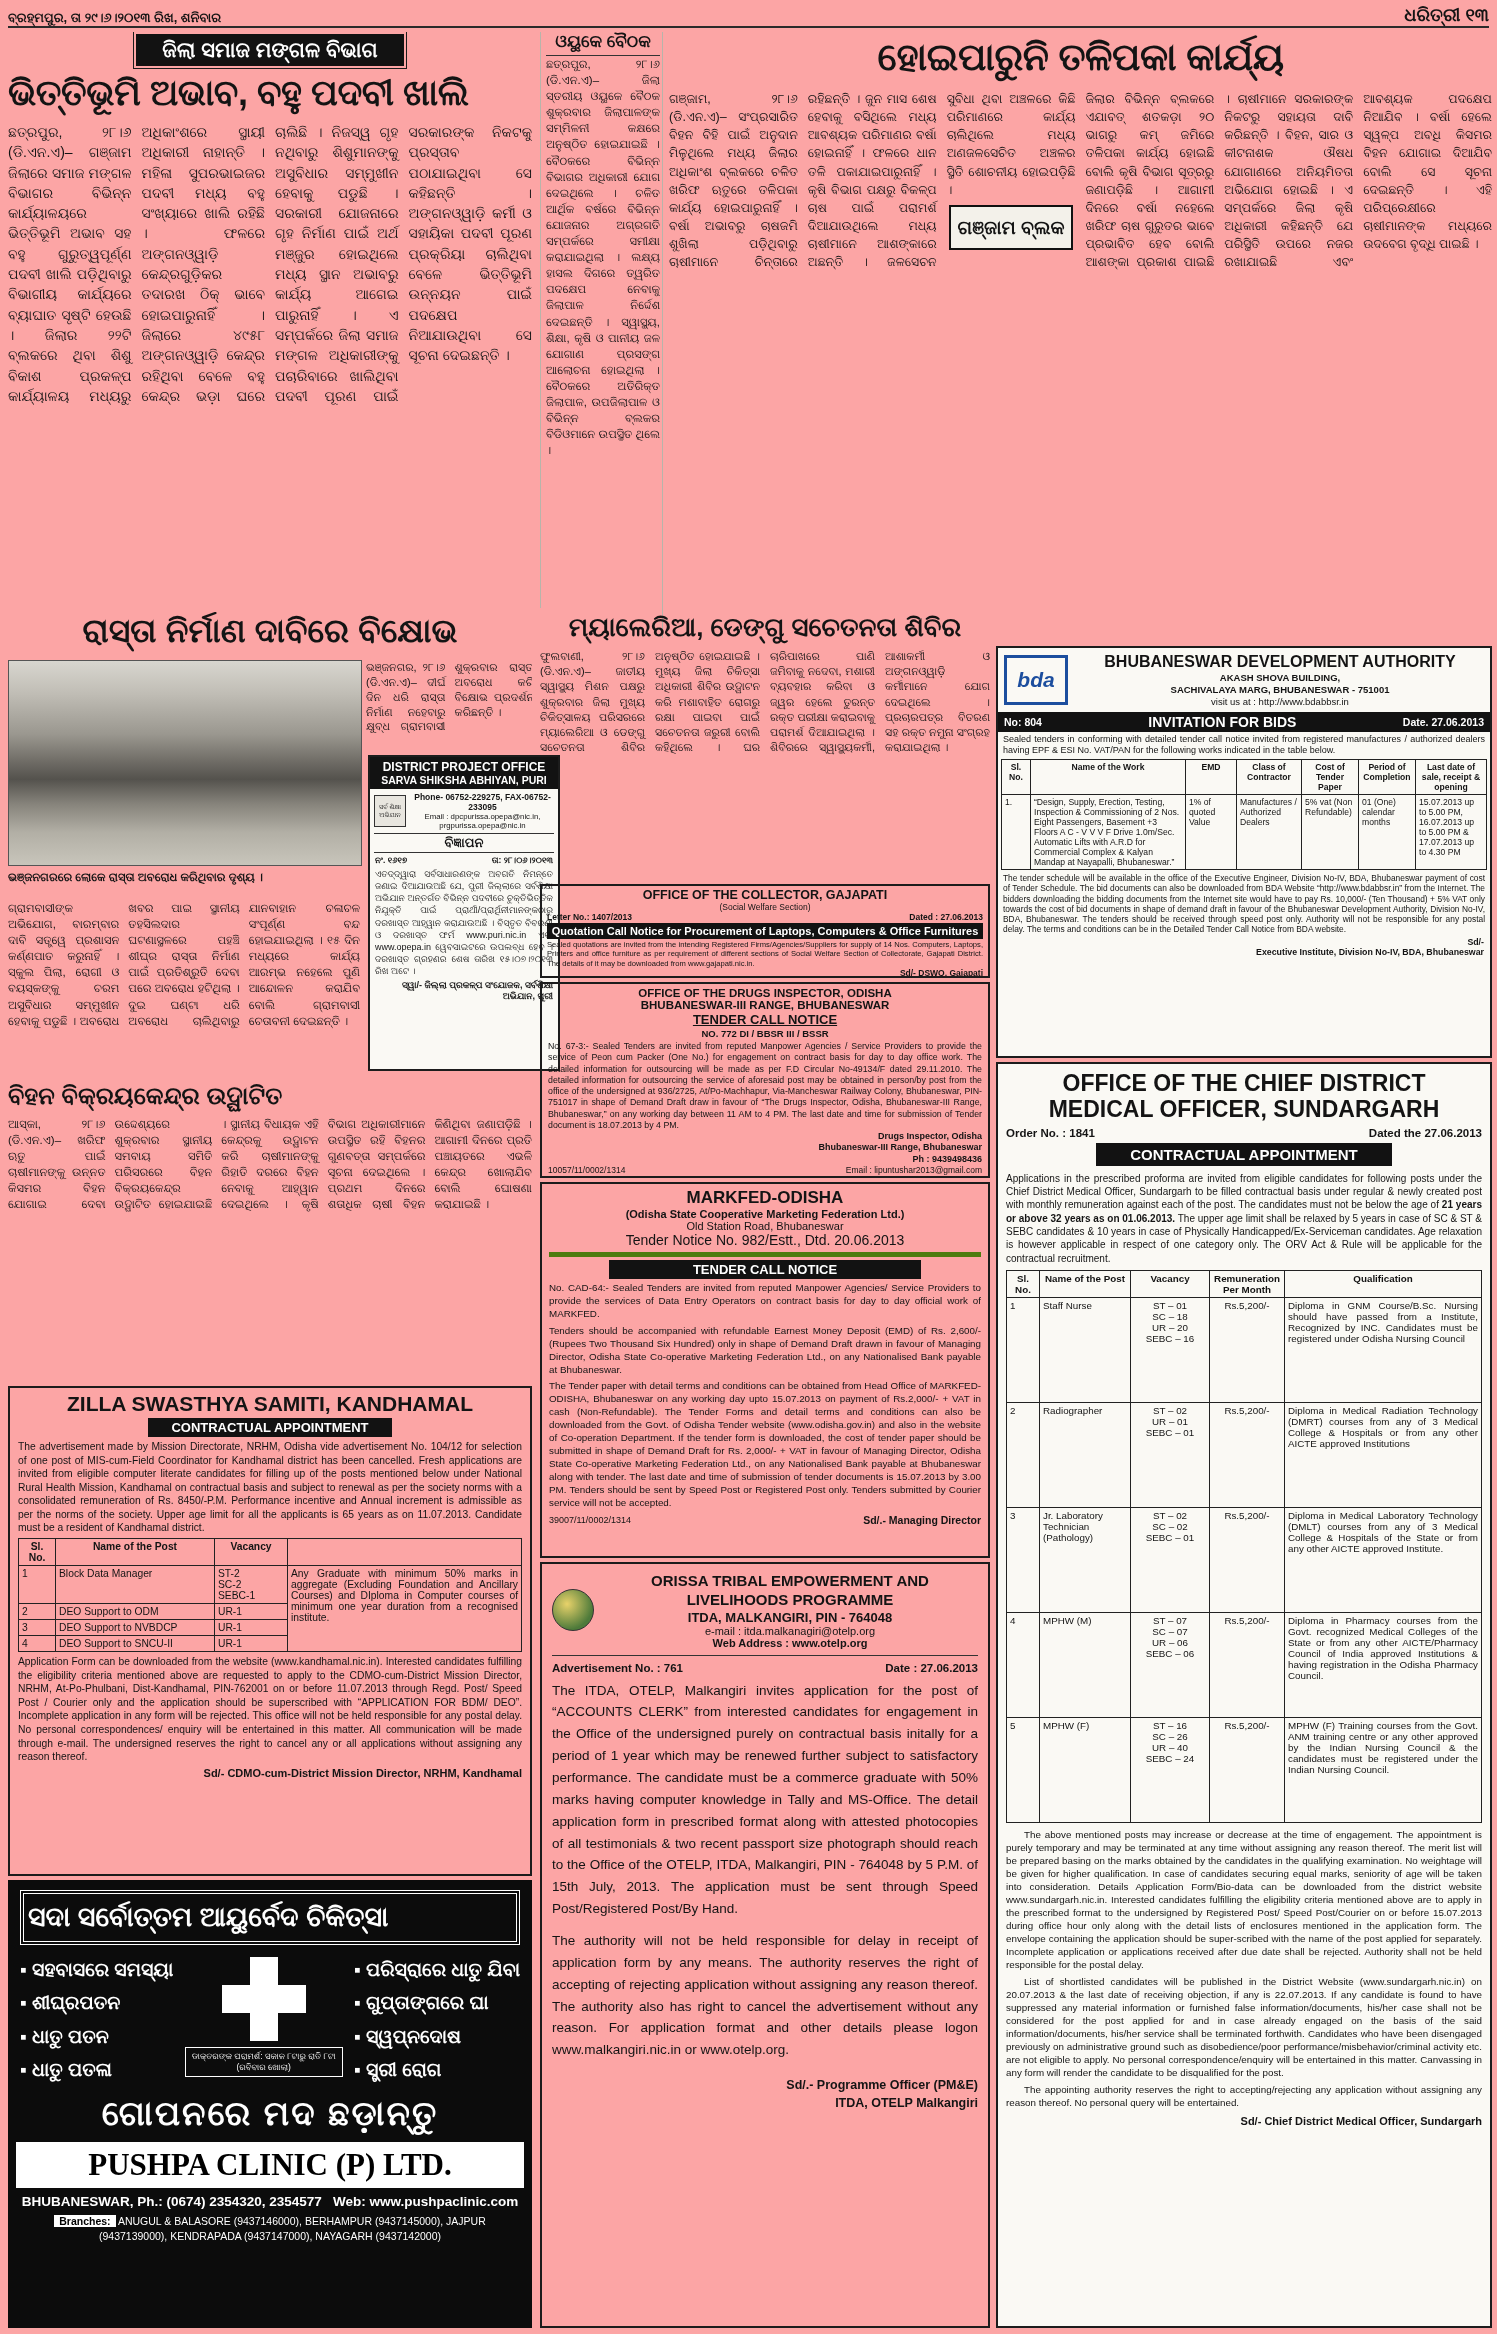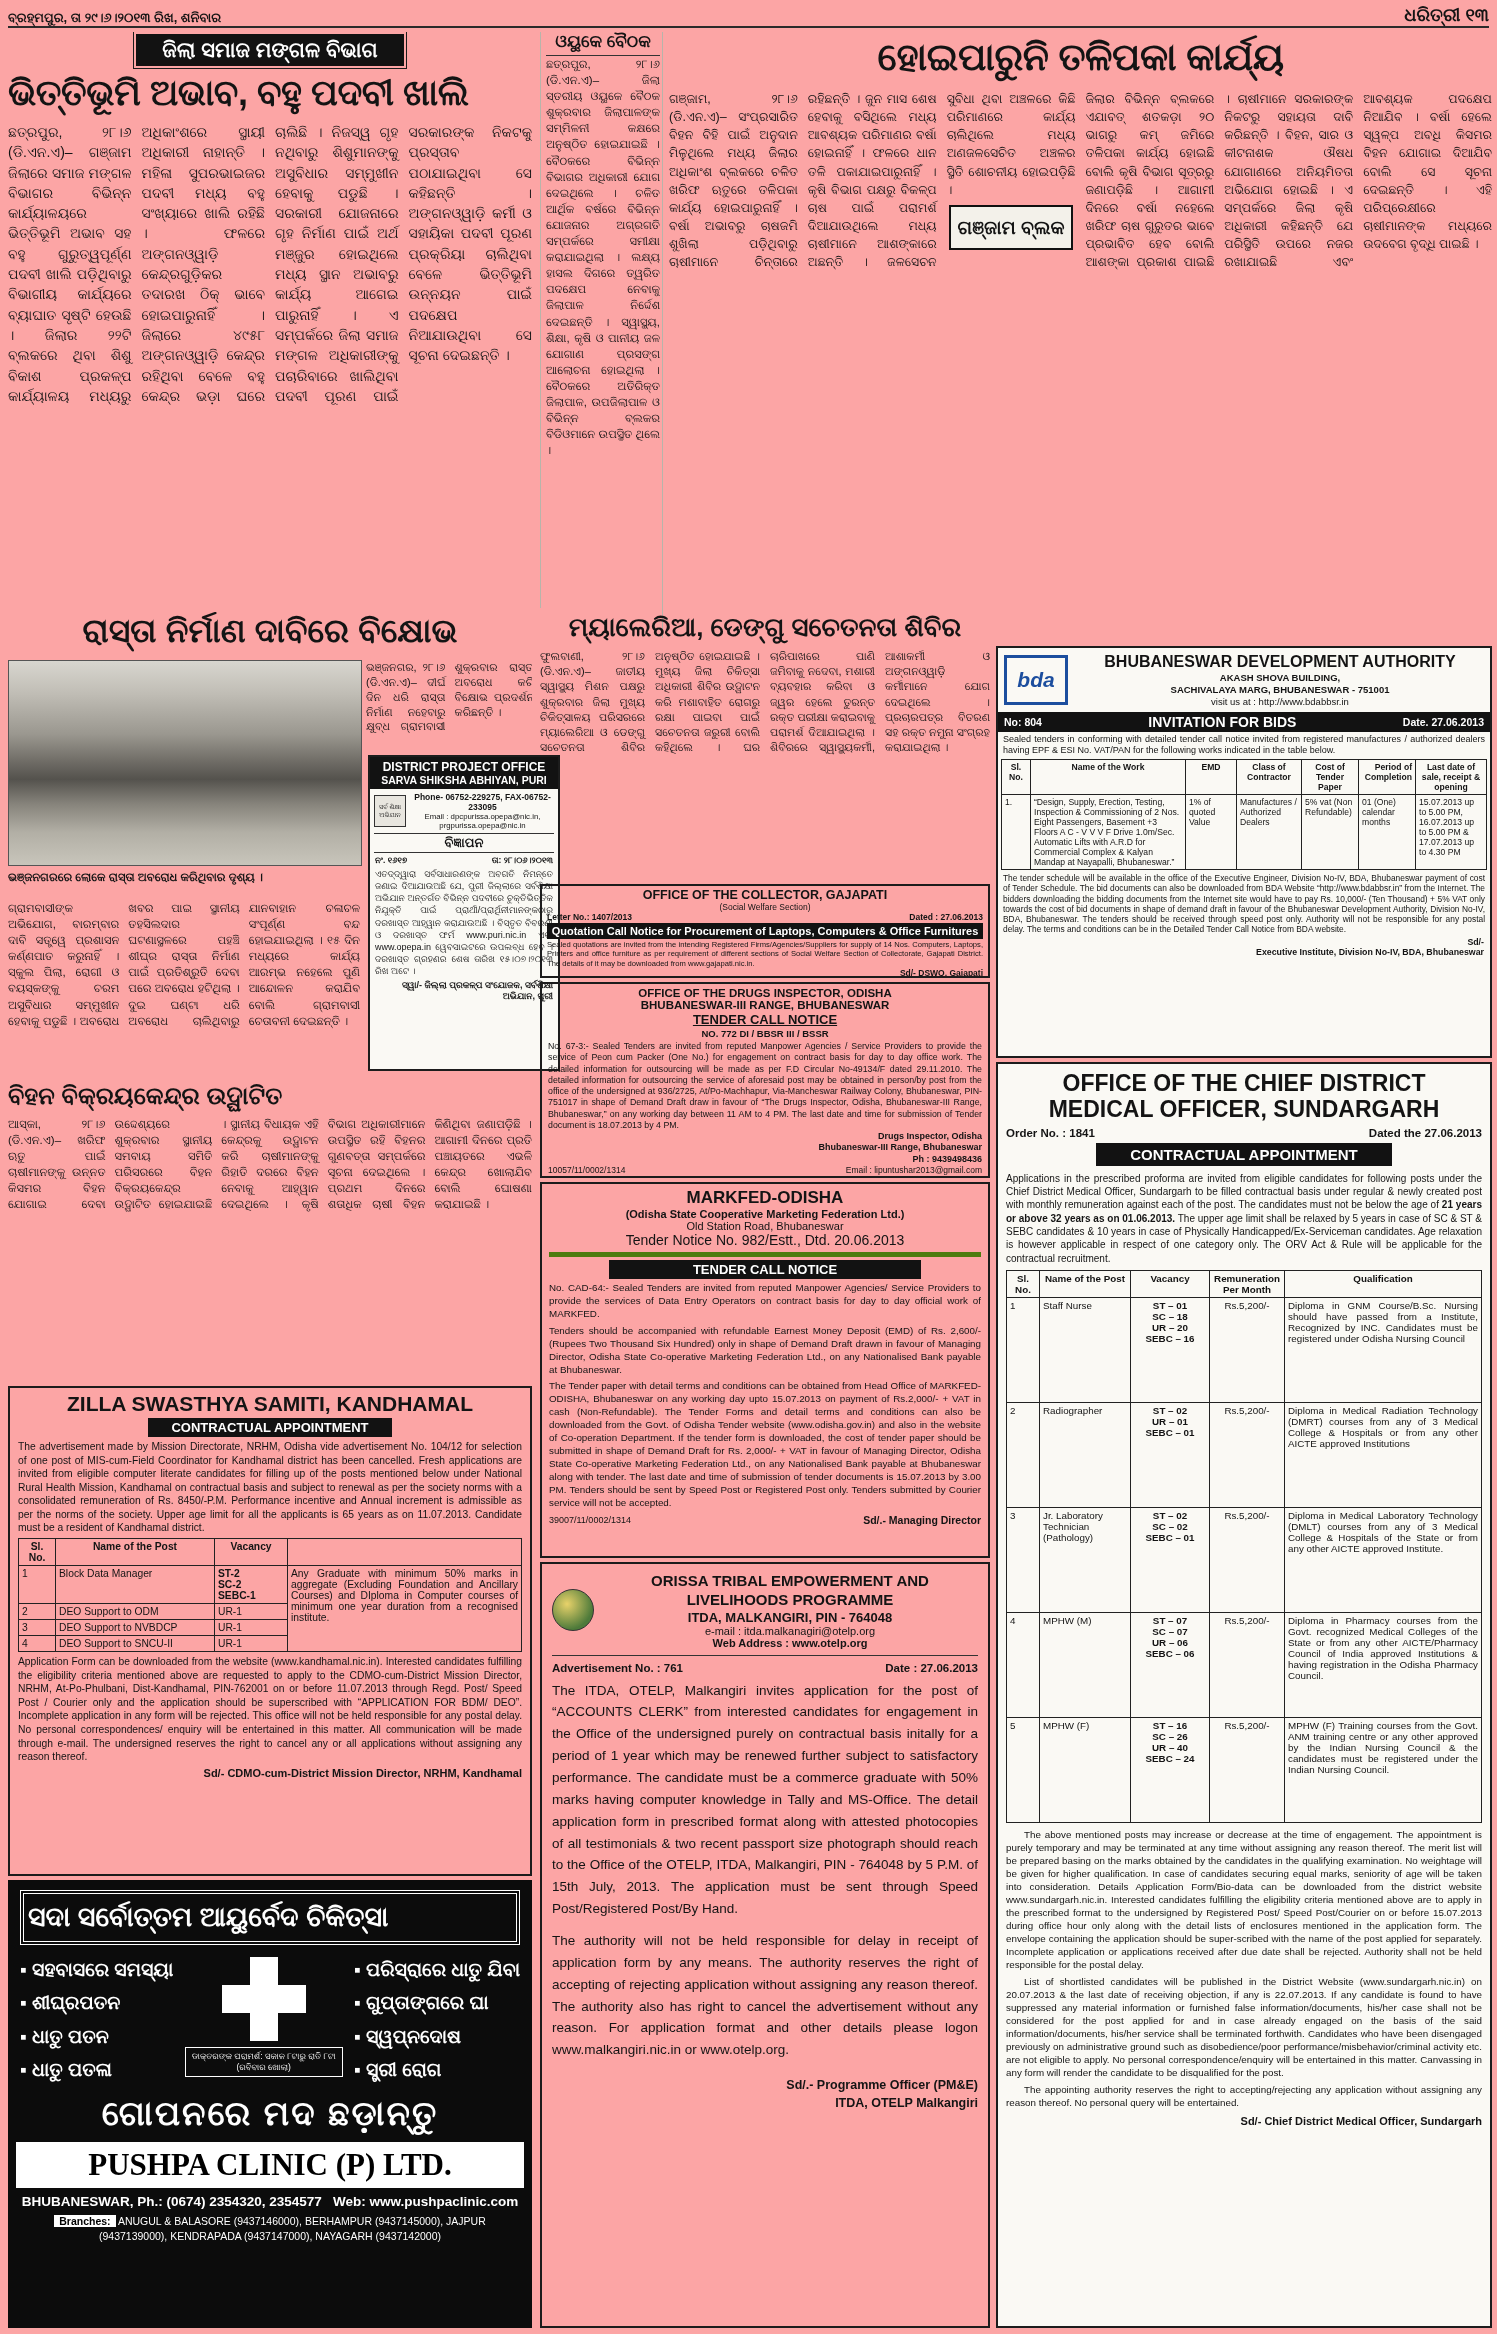--- a/index.html
+++ b/index.html
@@ -1,21 +1,21 @@
 <!DOCTYPE html>
 <html><head>
 <meta charset="utf-8">
 <style>
   html,body{margin:0;padding:0;background:#777;}
   .page{position:relative;width:1497px;height:2334px;background:#fca5a5;color:#141414;
         font-family:"Liberation Sans",sans-serif;overflow:hidden;margin:0 auto;}
   .abs{position:absolute;overflow:hidden;}
   .jt{text-align:justify;}
   .ctr{text-align:center;}
-  .pre{white-space:pre-line;font-weight:bold;}
+  .pre{white-space:pre-line;}
   .bar{background:#121212;color:#fff;font-weight:bold;}
   .bx{border:2px solid #1c1c1c;}
   .news{font-size:14px;line-height:1.45;text-align:justify;word-break:break-word;}
   .c2{column-count:2;column-gap:9px;}
   .c3{column-count:3;column-gap:9px;}
   .c4{column-count:4;column-gap:10px;}
   .c5{column-count:5;column-gap:9px;}
   .c6{column-count:6;column-gap:10px;}
   
   .masthead{position:absolute;left:8px;top:2px;width:1481px;height:24px;border-bottom:2px solid #2a2a2a;
@@ -297,21 +297,21 @@
     </div>
     <div class="jt" style="font-size:9px;line-height:1.25;padding:2px 5px;">Sealed tenders in conforming with detailed tender call notice invited from registered manufactures / authorized dealers having EPF &amp; ESI No. VAT/PAN for the following works indicated in the table below.</div>
     <table style="font-size:8.6px;margin:1px 3px;width:calc(100% - 6px);">
       <thead>
         <tr>
           <th style="width:22px;">Sl. No.</th>
           <th style="width:148px;">Name of the Work</th>
           <th style="width:44px;">EMD</th>
           <th style="width:58px;">Class of Contractor</th>
           <th style="width:50px;">Cost of Tender Paper</th>
-          <th style="width:50px;text-align:right;">Period of Completion</th>
+          <th style="width:50px;">Period of Completion</th>
           <th>Last date of sale, receipt &amp; opening</th>
         </tr>
       </thead>
       <tbody>
         <tr>
           <td>1.</td>
           <td>“Design, Supply, Erection, Testing, Inspection &amp; Commissioning of 2 Nos. Eight Passengers, Basement +3 Floors A C - V V V F Drive 1.0m/Sec. Automatic Lifts with A.R.D for Commercial Complex &amp; Kalyan Mandap at Nayapalli, Bhubaneswar.”</td>
           <td>1% of quoted Value</td>
           <td>Manufactures / Authorized Dealers</td>
           <td>5% vat (Non Refundable)</td>

